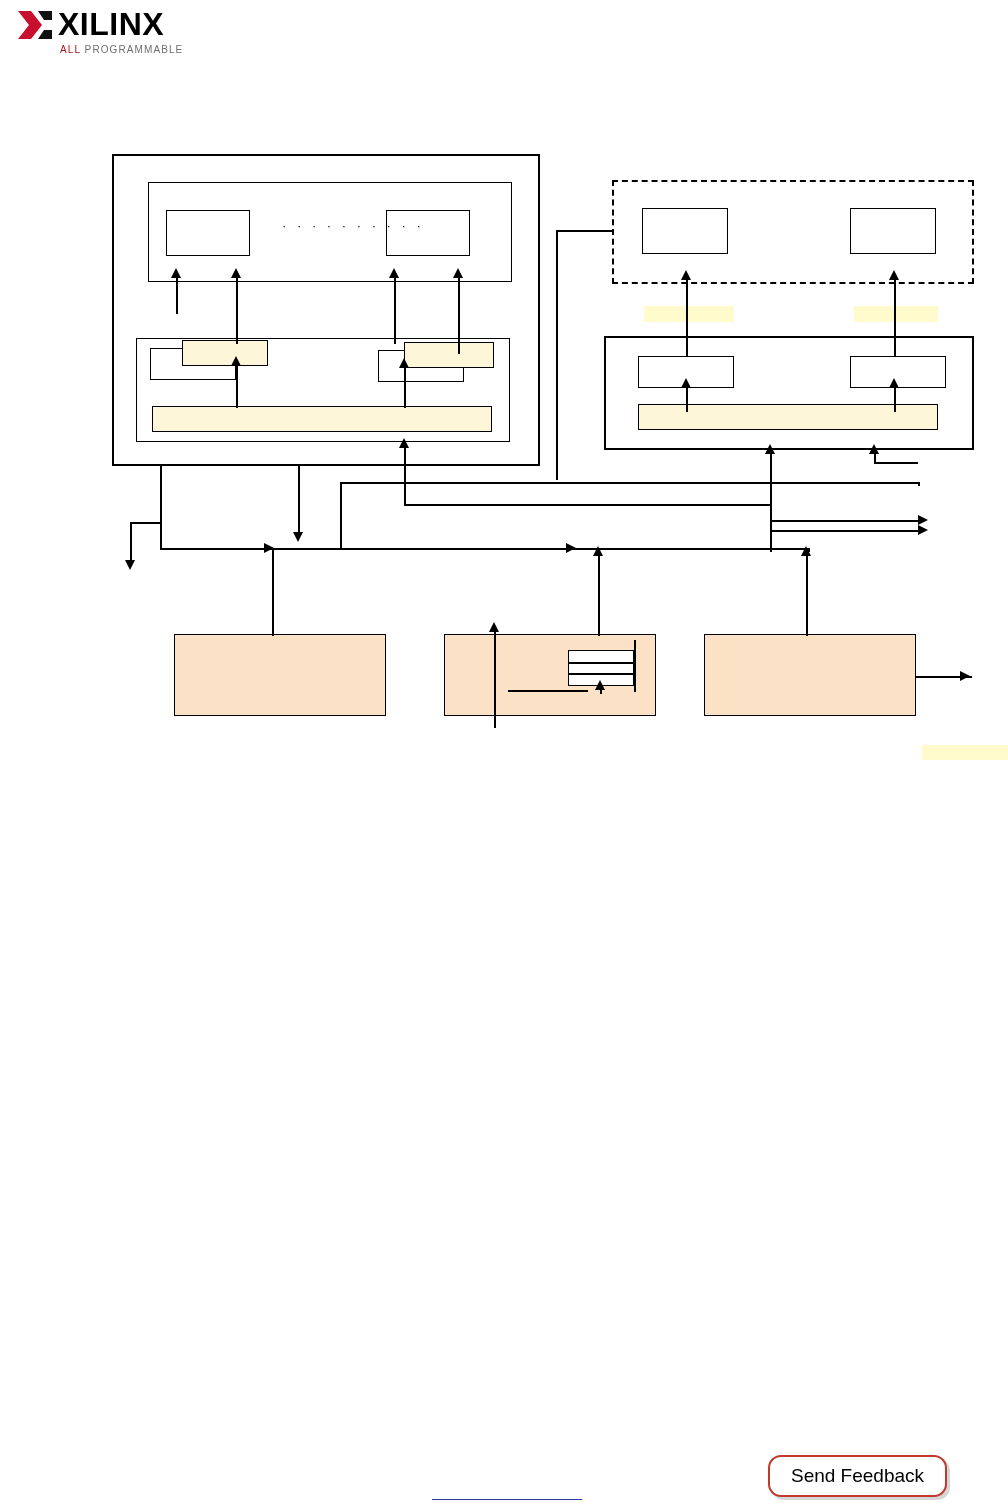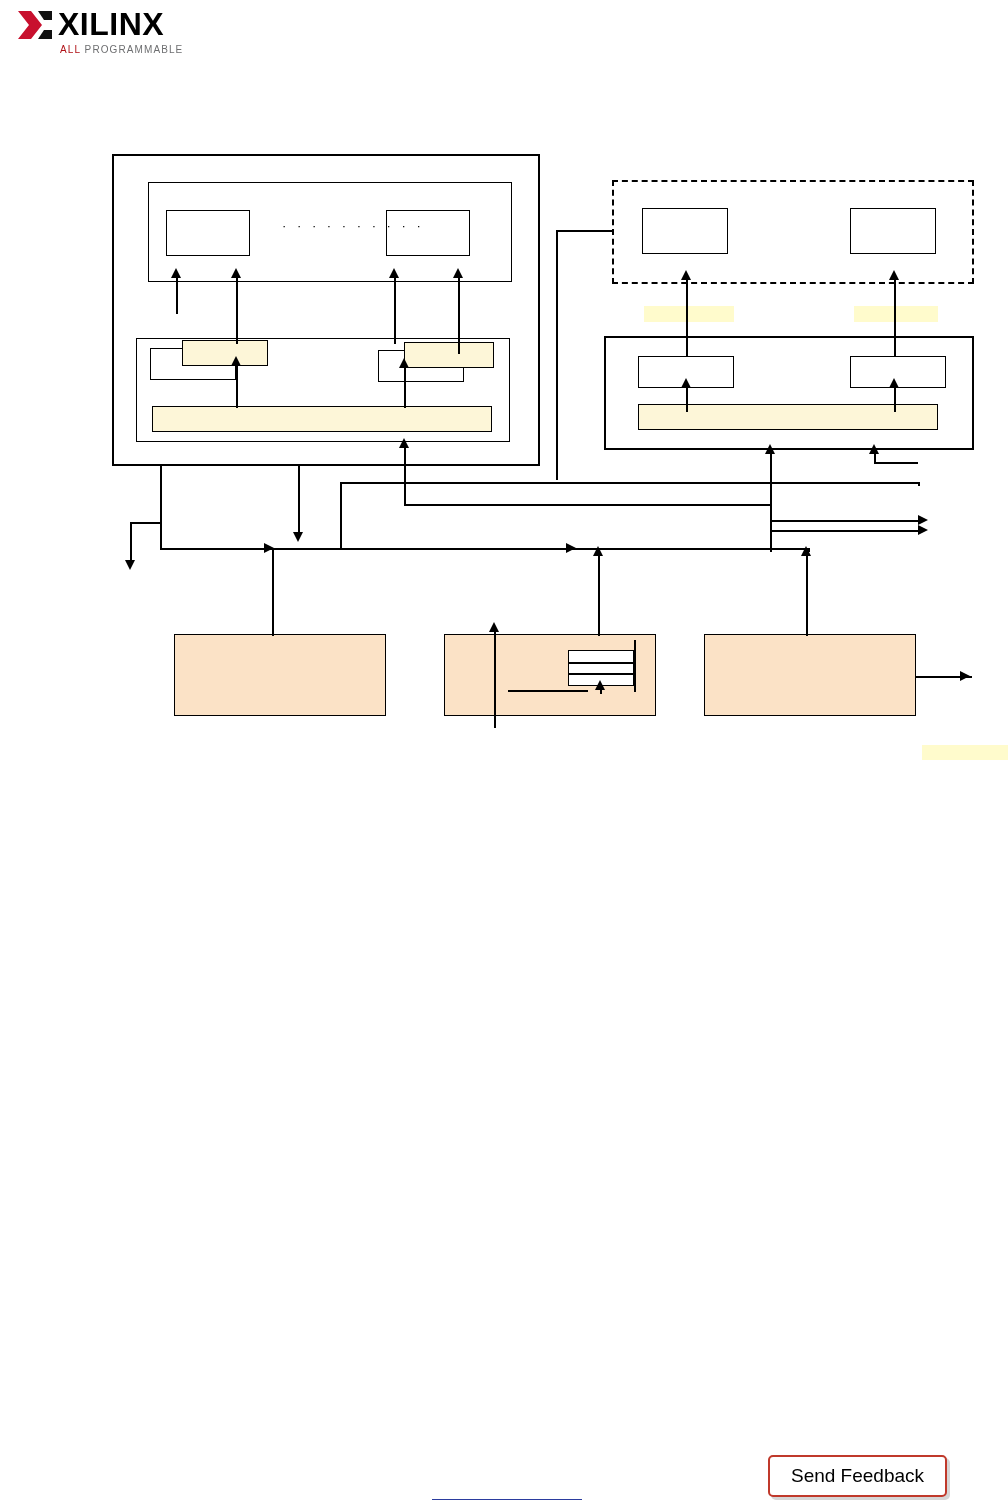--- a/index.html
+++ b/index.html
@@ -105,21 +105,21 @@
   }
 
   
   .feedback {
     position: absolute;
     left: 768px;
     top: 1455px;
     width: 175px;
     height: 38px;
     border: 2.2px solid #C0392B;
-    border-radius: 5px;
+    border-radius: 13px;
     background: #ffffff;
     box-shadow: 3px 3px 0 #d6d6d6;
   }
   .feedback-label {
     position: absolute;
     left: 0; top: 0;
     width: 175px; height: 38px;
     line-height: 38px;
     text-align: center;
     font-size: 19px;

